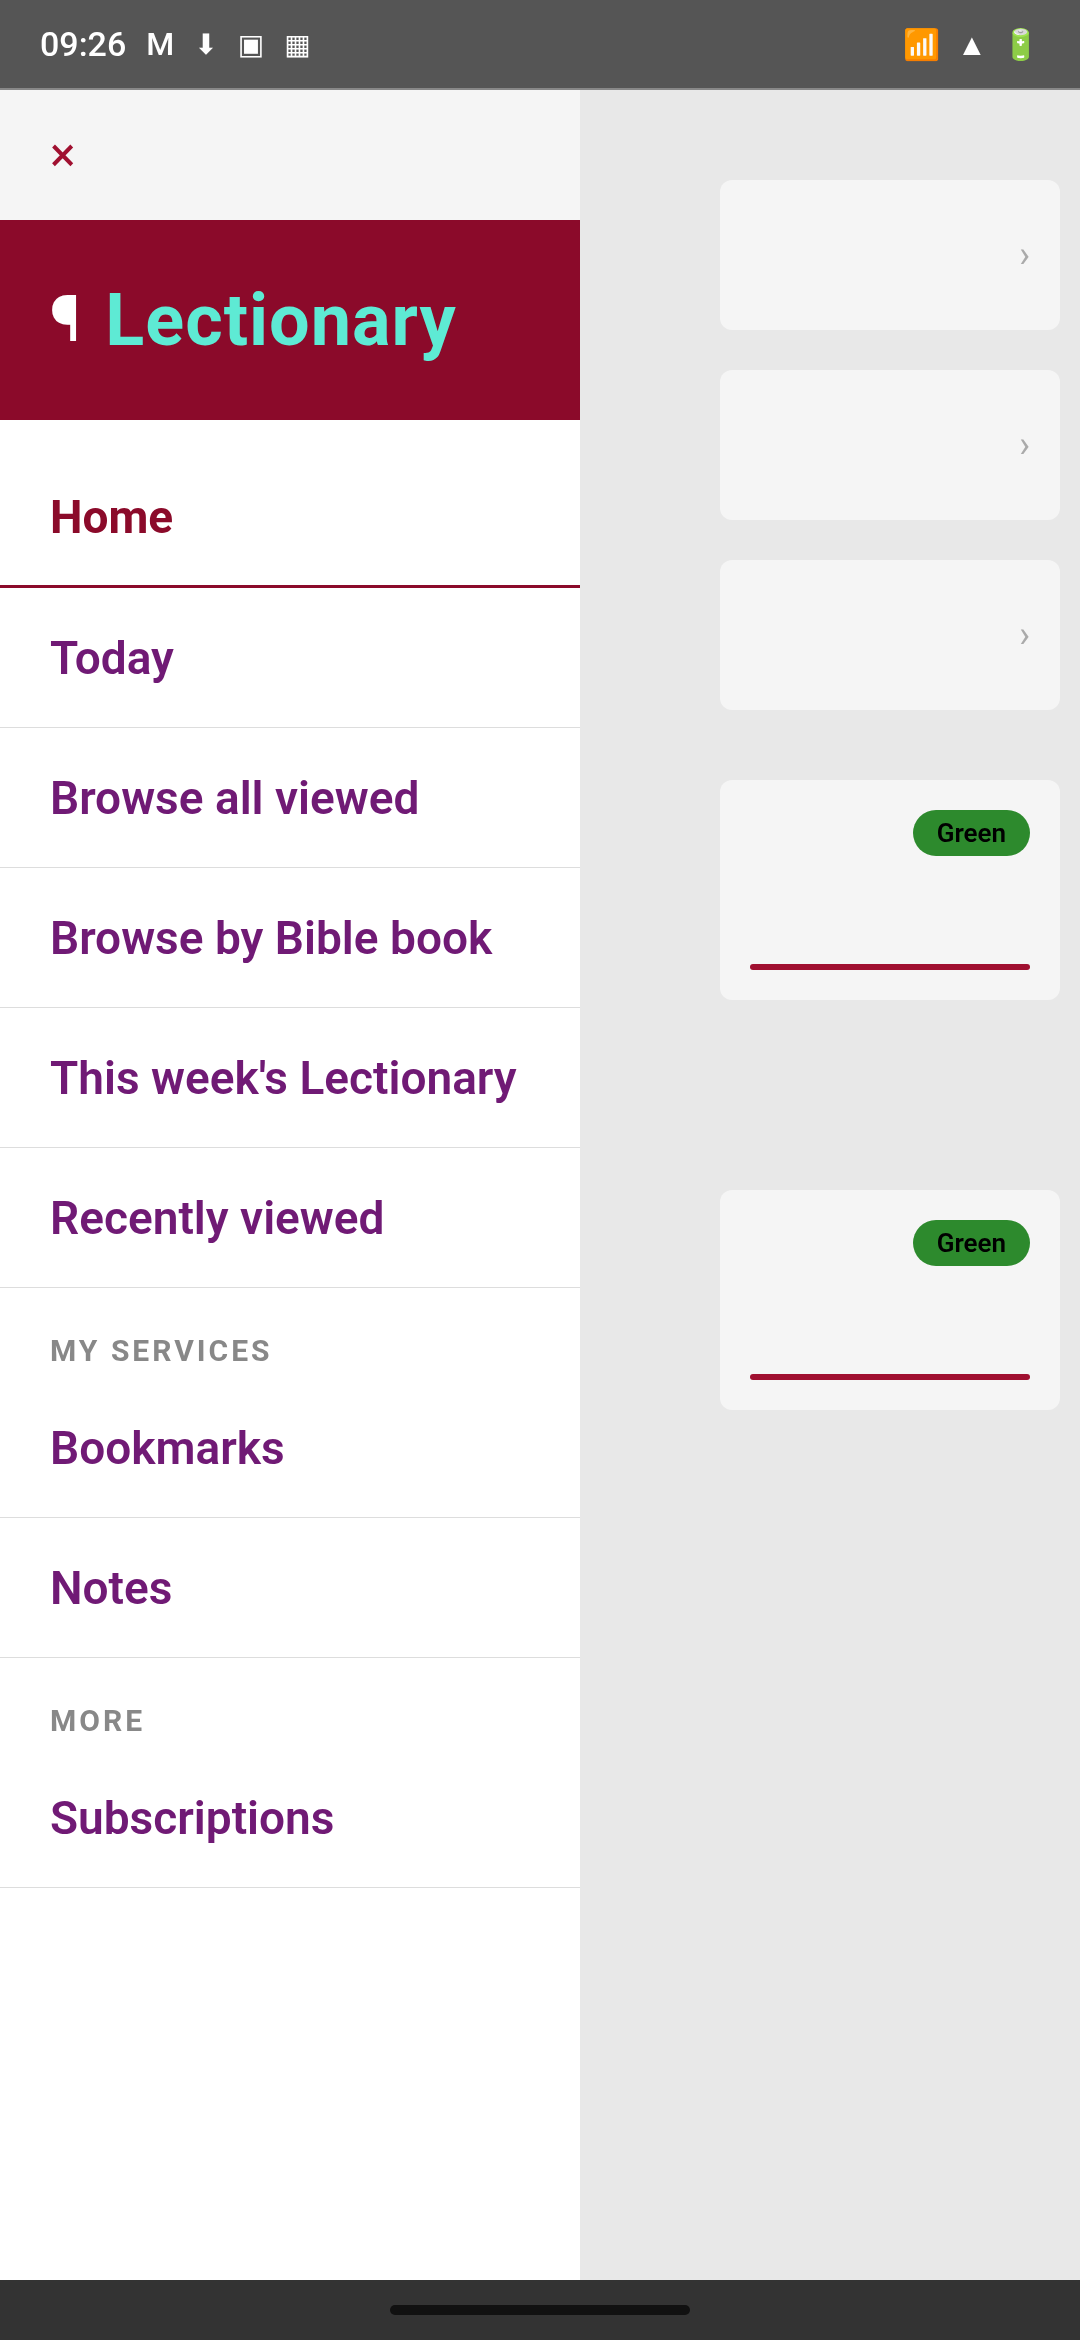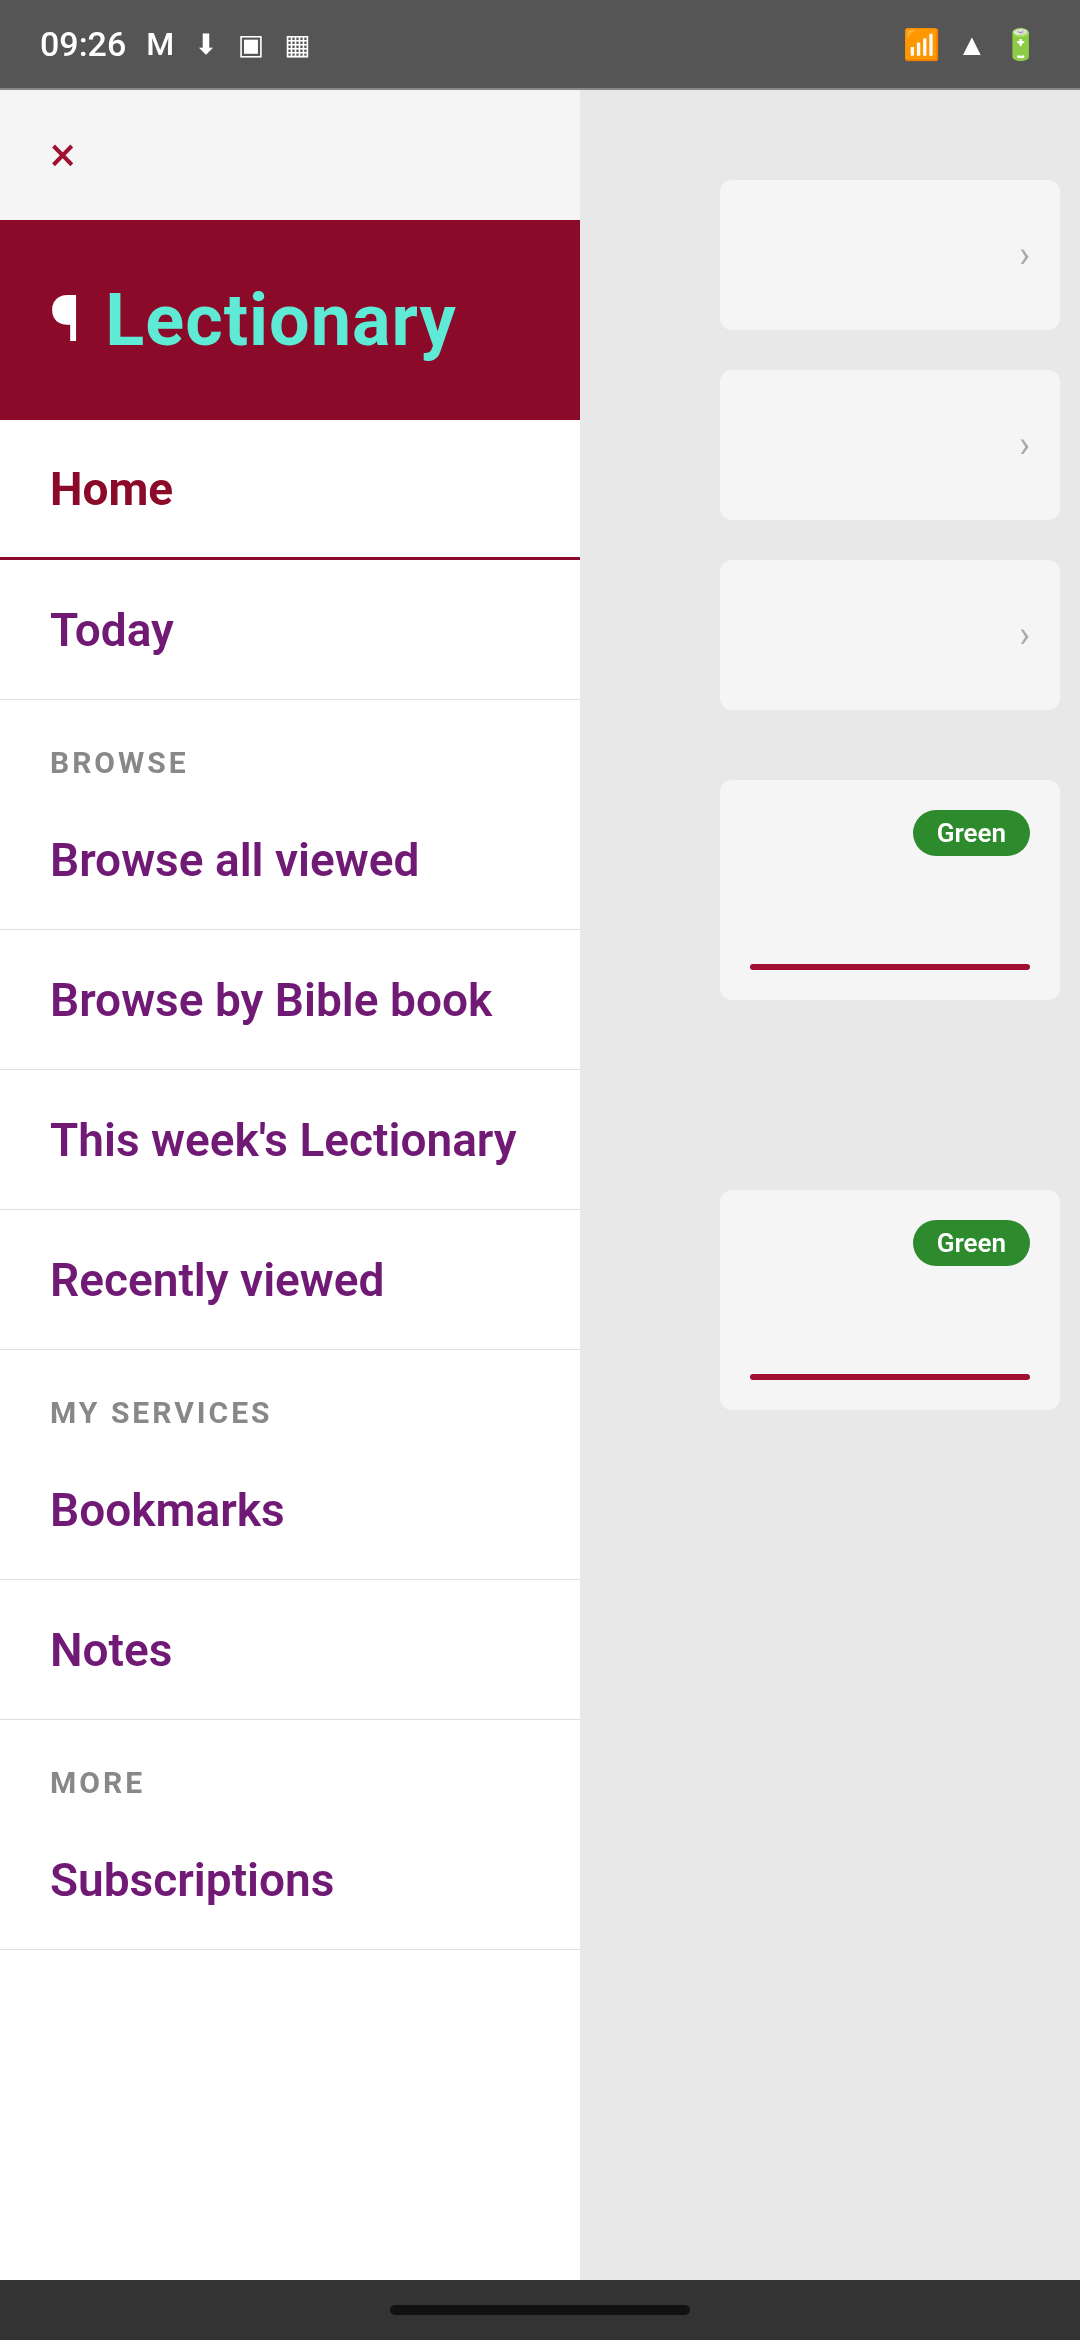--- a/index.html
+++ b/index.html
@@ -93,21 +93,21 @@
     }
 
     .bg-card-green-1 { top: 690px; }
     .bg-card-green-2 { top: 1100px; }
 
     .green-badge {
       position: absolute;
       top: 30px;
       right: 30px;
       background: #2d8a2d;
-      color: #ffffff;
+      color: #000000;
       border-radius: 30px;
       padding: 8px 24px;
       font-size: 26px;
       font-weight: 600;
     }
 
     .red-line {
       position: absolute;
       bottom: 30px;
       left: 30px;
@@ -181,20 +181,21 @@
       display: flex;
       align-items: center;
       padding: 0 50px;
       height: 140px;
       border-bottom: 1px solid #ddd;
       cursor: pointer;
     }
 
     .nav-item-active {
       border-bottom: 3px solid #8b0a2a;
+      margin-top: 28px;
     }
 
     .nav-item-label {
       font-size: 46px;
       font-weight: 600;
       color: #701a75;
     }
 
     .nav-item-label-active {
       color: #8b0a2a;
@@ -289,23 +290,20 @@
   <div class="drawer-nav">
 
     <div class="nav-item nav-item-active">
       <span class="nav-item-label nav-item-label-active">Home</span>
     </div>
 
     <div class="nav-item">
       <span class="nav-item-label">Today</span>
     </div>
 
-    <div class="nav-section-header">
-      <span class="nav-section-label">BROWSE</span>
-    </div>
 
     <div class="nav-item">
       <span class="nav-item-label">Browse all viewed</span>
     </div>
 
     <div class="nav-item">
       <span class="nav-item-label">Browse by Bible book</span>
     </div>
 
     <div class="nav-item">

